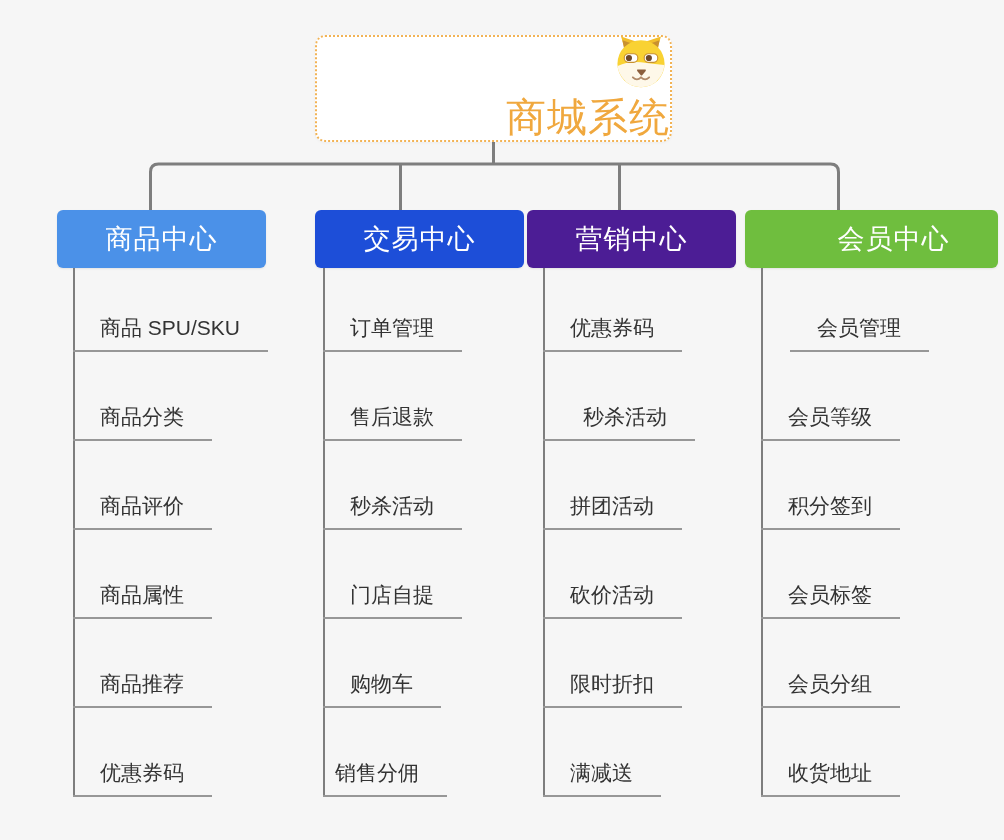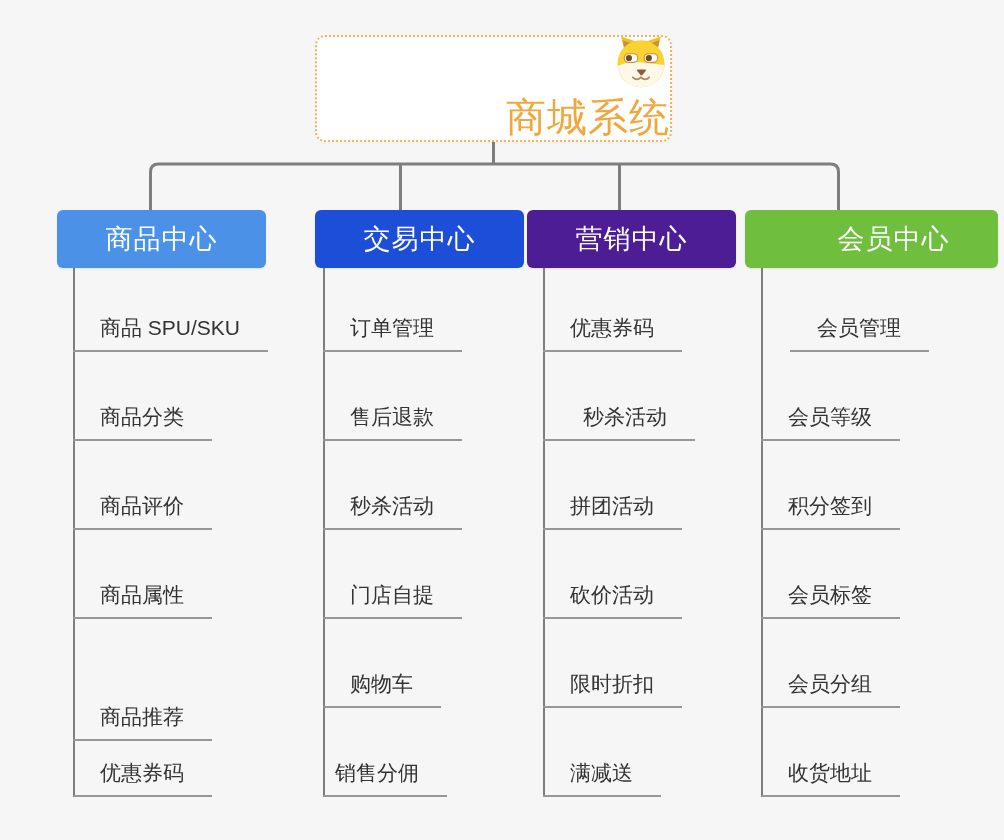--- a/index.html
+++ b/index.html
@@ -70,21 +70,21 @@
   </div>
 
   <div id="branches">
       <div class="branch-header" style="left: 57px; background: rgb(75, 145, 232);">商品中心</div>
       <div class="branch-col" style="left: 73px;">
         <div class="trunk"></div>
         <div class="leaf" style="top: 46px;">商品 SPU/SKU</div>
         <div class="leaf" style="top: 135px;">商品分类</div>
         <div class="leaf" style="top: 224px;">商品评价</div>
         <div class="leaf" style="top: 313px;">商品属性</div>
-        <div class="leaf" style="top: 402px; margin-top: 33px;">商品推荐</div>
+        <div class="leaf" style="top: 402px;">商品推荐</div>
         <div class="leaf" style="top: 491px;">优惠券码</div>
       </div>
       <div class="branch-header" style="left: 315px; background: #1d4ed8;">交易中心</div>
       <div class="branch-col" style="left: 323px;">
         <div class="trunk"></div>
         <div class="leaf" style="top: 46px;">订单管理</div>
         <div class="leaf" style="top: 135px;">售后退款</div>
         <div class="leaf" style="top: 224px;">秒杀活动</div>
         <div class="leaf" style="top: 313px;">门店自提</div>
         <div class="leaf" style="top: 402px;">购物车</div>

